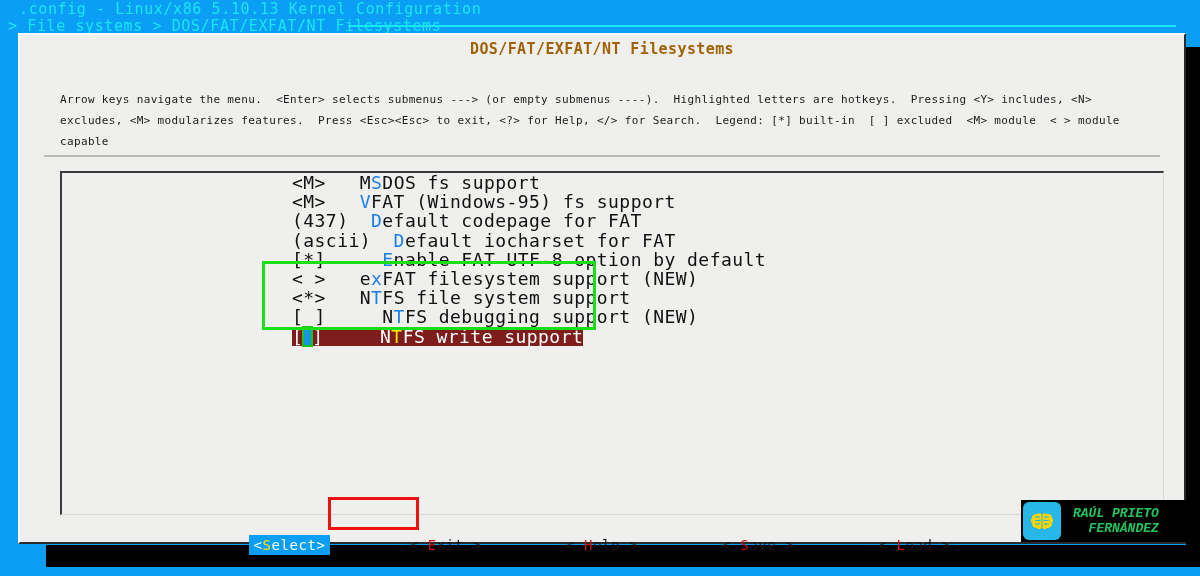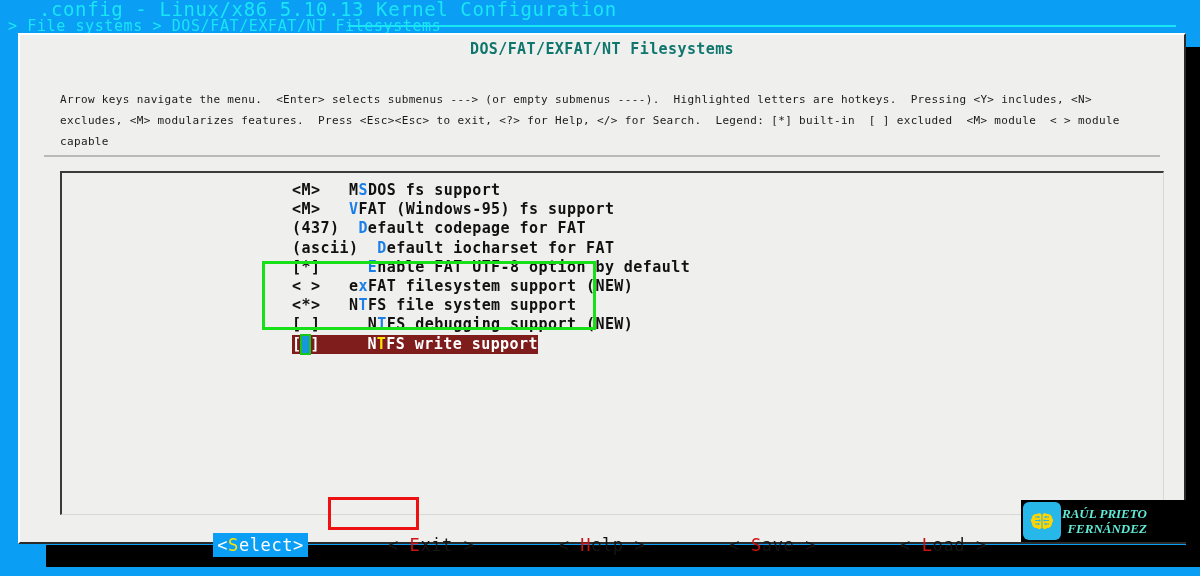--- a/index.html
+++ b/index.html
@@ -13,22 +13,22 @@
   }
   .screen{position:absolute;inset:0;}
 
   
   .hdr{
     position:absolute;left:0;top:0;width:1200px;height:33px;
     background:#0a9ff5;
   }
   .hdr-line1{
     position:absolute;left:19px;top:1px;
-    font-size:19px;line-height:16px;
-    color:#19e6f5;letter-spacing:0.6px;white-space:pre;margin-left:20px;
+    font-size:15px;line-height:16px;
+    color:#19e6f5;letter-spacing:0.6px;white-space:pre;
   }
   .hdr-line2{
     position:absolute;left:8px;top:18px;
     font-size:15px;line-height:16px;
     color:#19e6f5;letter-spacing:0.6px;white-space:pre;
   }
   .hdr-rule{
     position:absolute;left:348px;top:25px;width:828px;height:2px;
     background:#19e6f5;
   }
@@ -49,21 +49,21 @@
   }
   .dialog-shadow-r{
     position:absolute;left:1186px;top:47px;width:14px;height:520px;
     background:#000000;
   }
 
   .dialog-title{
     position:absolute;left:0;top:5px;width:1164px;
     text-align:center;
     font-size:15px;line-height:18px;
-    color:#0f766e;font-weight:bold;letter-spacing:0.4px;
+    color:#a16207;font-weight:bold;letter-spacing:0.4px;
     white-space:pre;
   }
 
   
   .help{
     position:absolute;left:40px;top:54px;width:1090px;
     font-size:11px;line-height:21px;
     color:#1a1a1a;letter-spacing:0.35px;
     white-space:pre-wrap;
   }
@@ -79,25 +79,24 @@
     position:absolute;left:40px;top:136px;width:1104px;height:344px;
     background:#efefed;
     border-top:2px solid #3a3a3a;
     border-left:2px solid #3a3a3a;
     border-right:1px solid #d8d8d5;
     border-bottom:1px solid #d8d8d5;
     box-sizing:border-box;
   }
 
   .menu-list{
-    position:absolute;left:230px;top:8px;
-    font-size:15px;line-height:19.2px;
+    position:absolute;left:230px;top:0;
+    font-size:18px;line-height:19.2px;
     color:#111111;letter-spacing:0.45px;
     white-space:pre;
-    font-weight:bold;
   }
   .menu-row{height:19.2px;white-space:pre;display:block;}
   .hot{color:#1a7fe8;}
   .row-sel{
     background:#7f1d1d;color:#ffffff;display:inline-block;
   }
   .row-sel .hot{color:#ffe600;}
   .cursor{
     display:inline-block;
     background:#1796e0;
@@ -115,21 +114,21 @@
     pointer-events:none;
   }
 
   
   .btnbar{
     position:absolute;left:0;top:490px;width:1164px;height:40px;
     display:flex;align-items:center;justify-content:center;
     gap:0px;
   }
   .btn{
-    font-size:17px;letter-spacing:0.6px;
+    font-size:14px;letter-spacing:0.6px;
     color:#141414;white-space:pre;
     padding:2px 4px;
     margin:1px 38px;
   }
   .btn .hk{color:#cc1212;}
   .btn.sel{
     background:#0a9ff5;color:#ffffff;
     padding:2px 4px;
   }
   .btn.sel .hk{color:#ffe600;}
@@ -147,24 +146,24 @@
     background:#000000;
     display:flex;align-items:center;
   }
   .wm-logo{
     width:38px;height:38px;margin-left:2px;
     background:#27b7e8;border-radius:6px;
     display:flex;align-items:center;justify-content:center;
     flex:0 0 auto;
   }
   .wm-text{
-    margin-left:1px;
-    font-family:Liberation Serif, serif;
+    margin-left:12px;
+    font-family:Liberation Mono, monospace;
     font-style:italic;font-weight:bold;
-    color:#5eead4;font-size:13px;line-height:15px;
+    color:#22c55e;font-size:13px;line-height:15px;
     text-align:left;
   }
   .wm-text .l2{display:block;text-align:right;}
 
   
 </style>
 </head>
 <body>
 
 <div class="screen">

